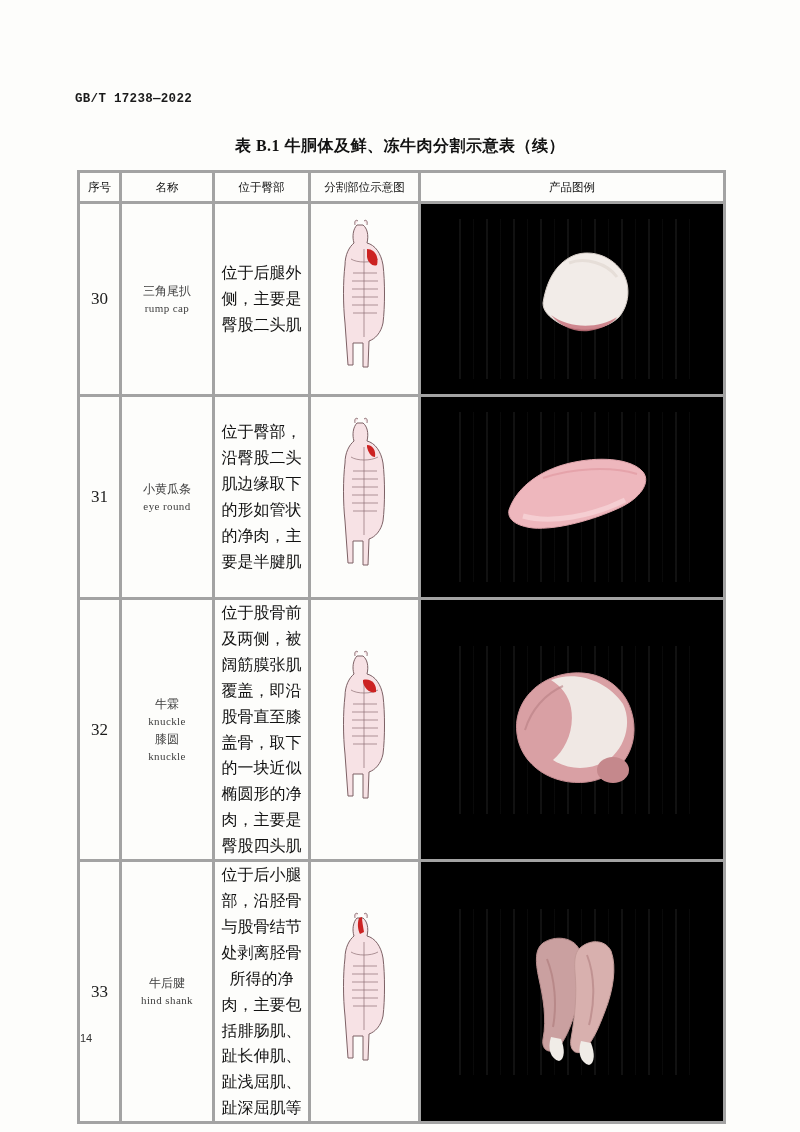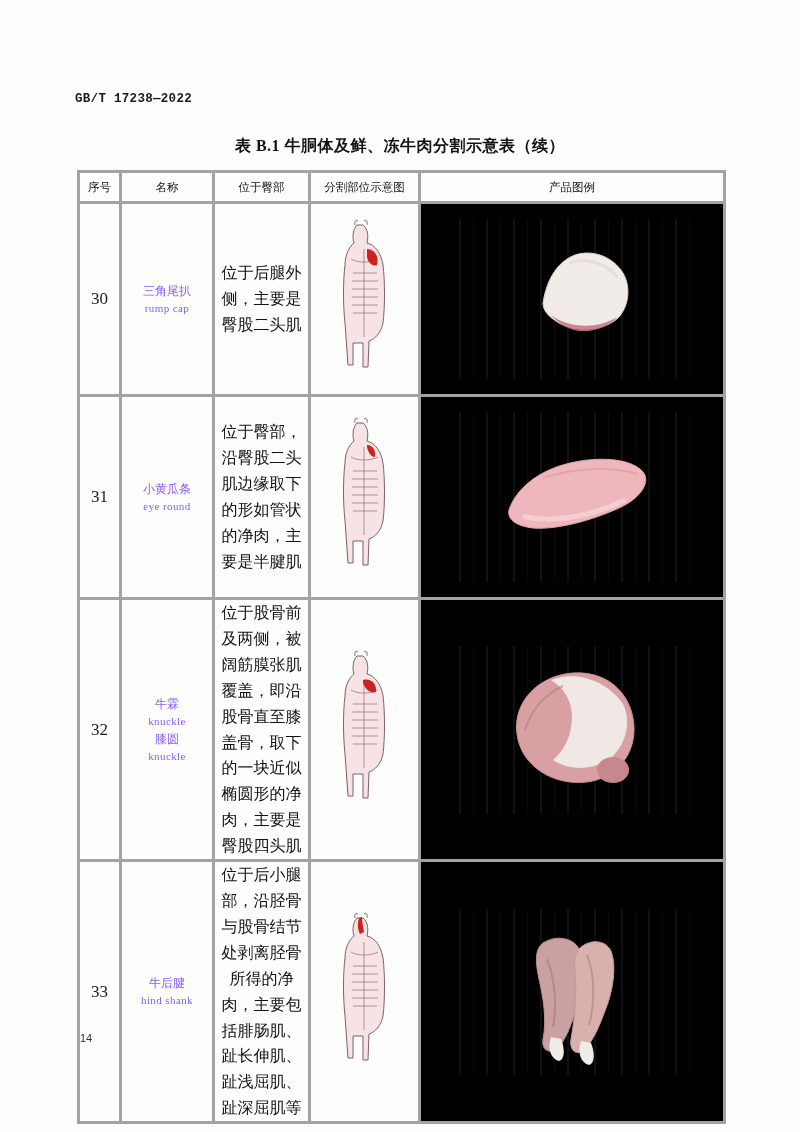--- a/index.html
+++ b/index.html
@@ -67,21 +67,21 @@
   col.c-diag { width: 110px; }
   col.c-photo { width: 305px; }
 
   td.no {
     font-size: 17px;
     color: #1b1b1b;
   }
   td.name {
     font-size: 12px;
     line-height: 1.5;
-    color: #8b5cf6;
+    color: #404040;
     padding: 2px 4px;
   }
   td.name .cn { display: block; }
   td.name .en {
     display: block;
     font-size: 11px;
     letter-spacing: 0.4px;
   }
   td.desc {
     font-size: 16px;

